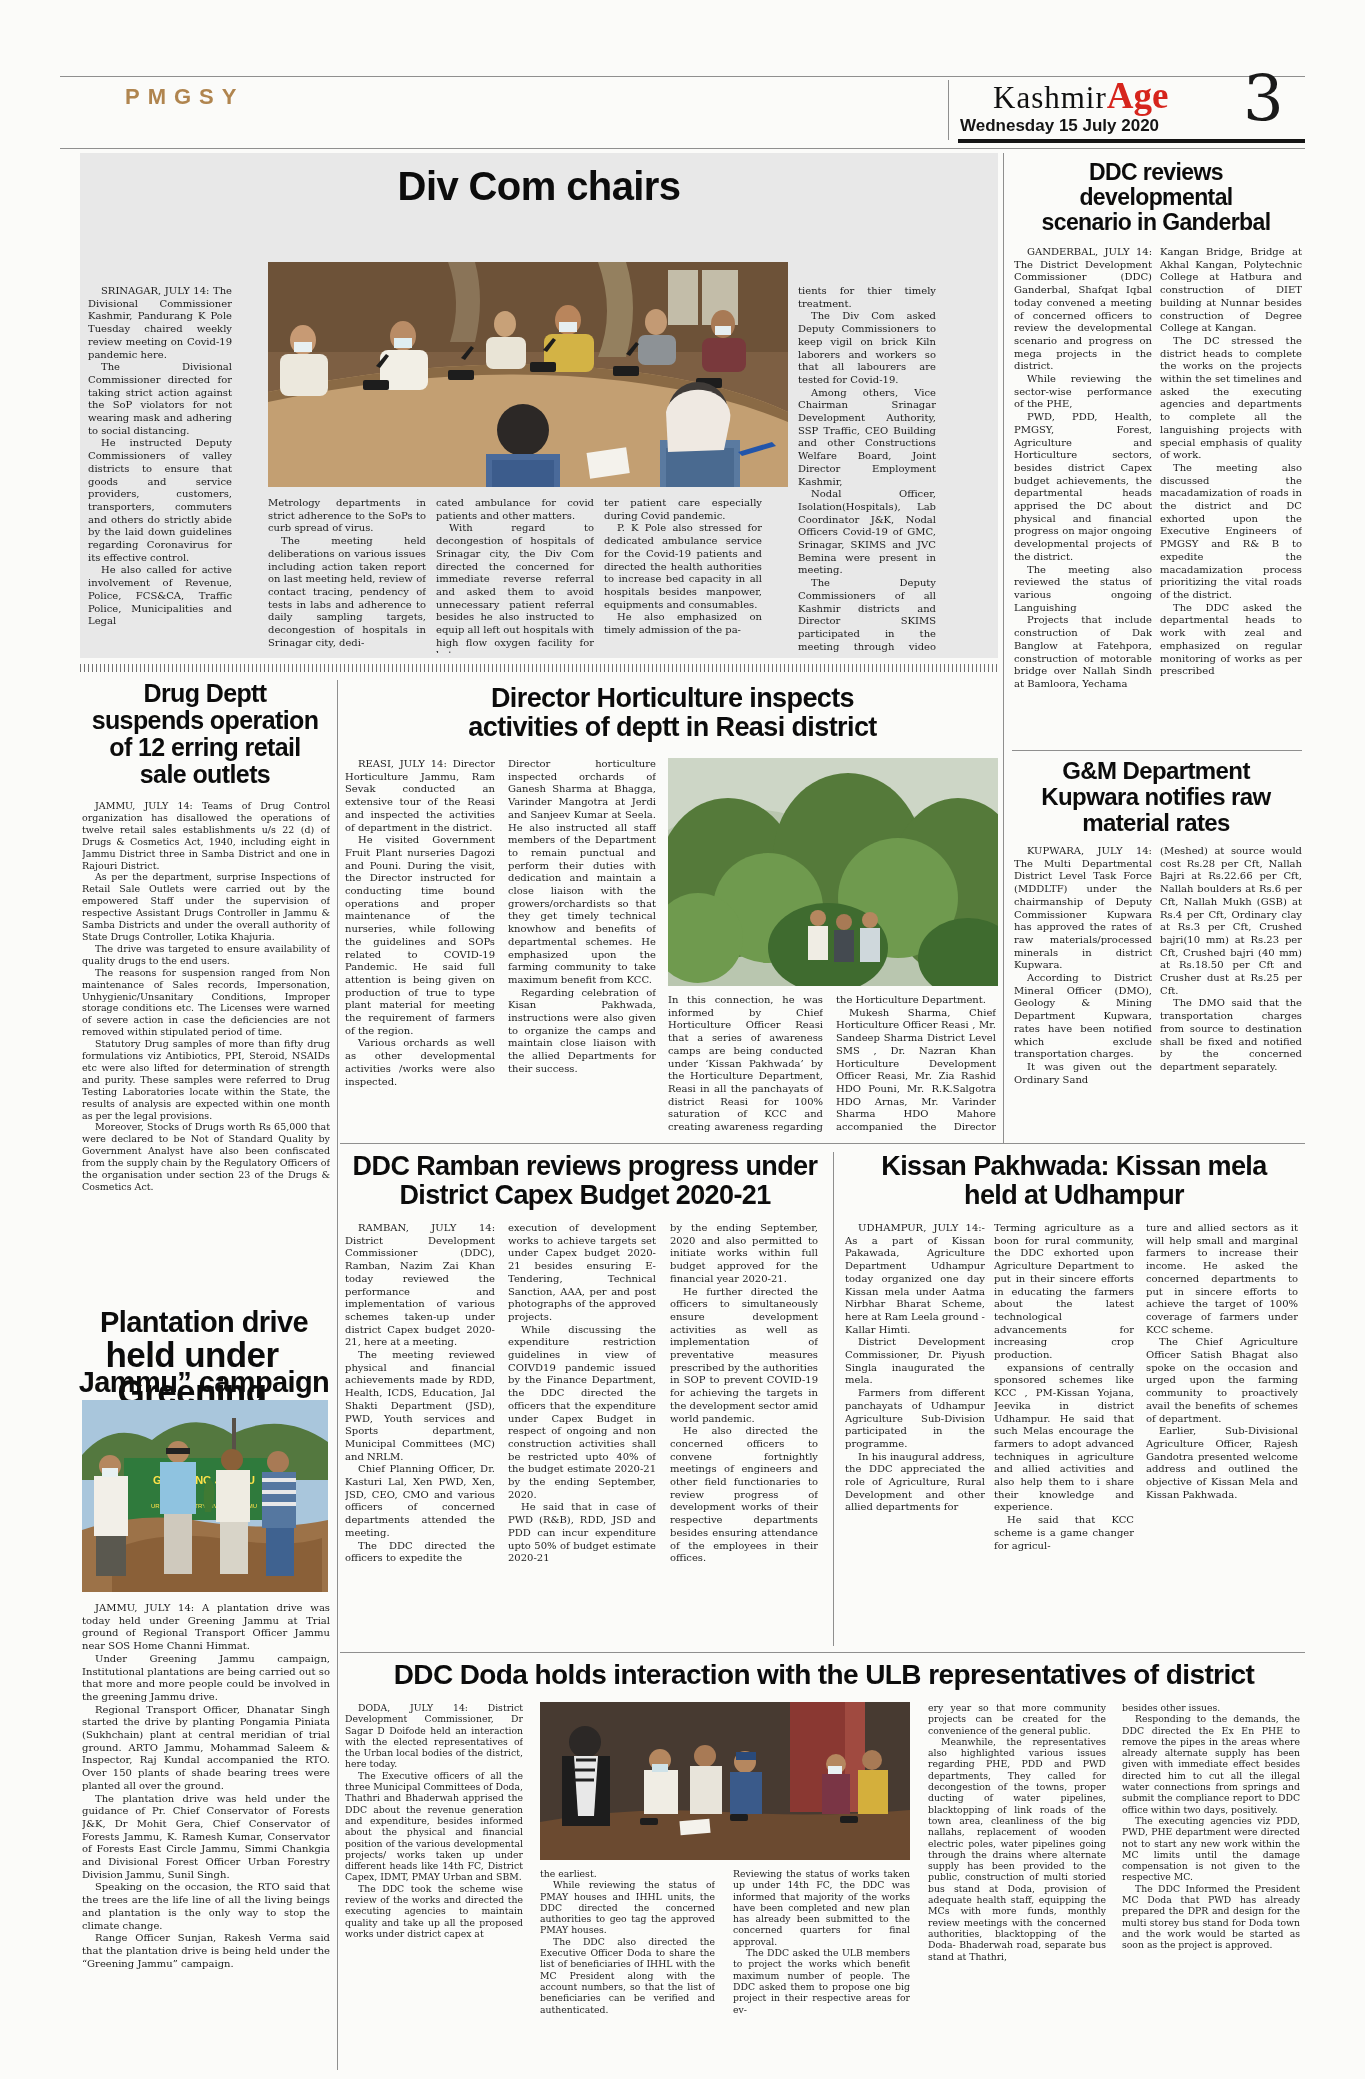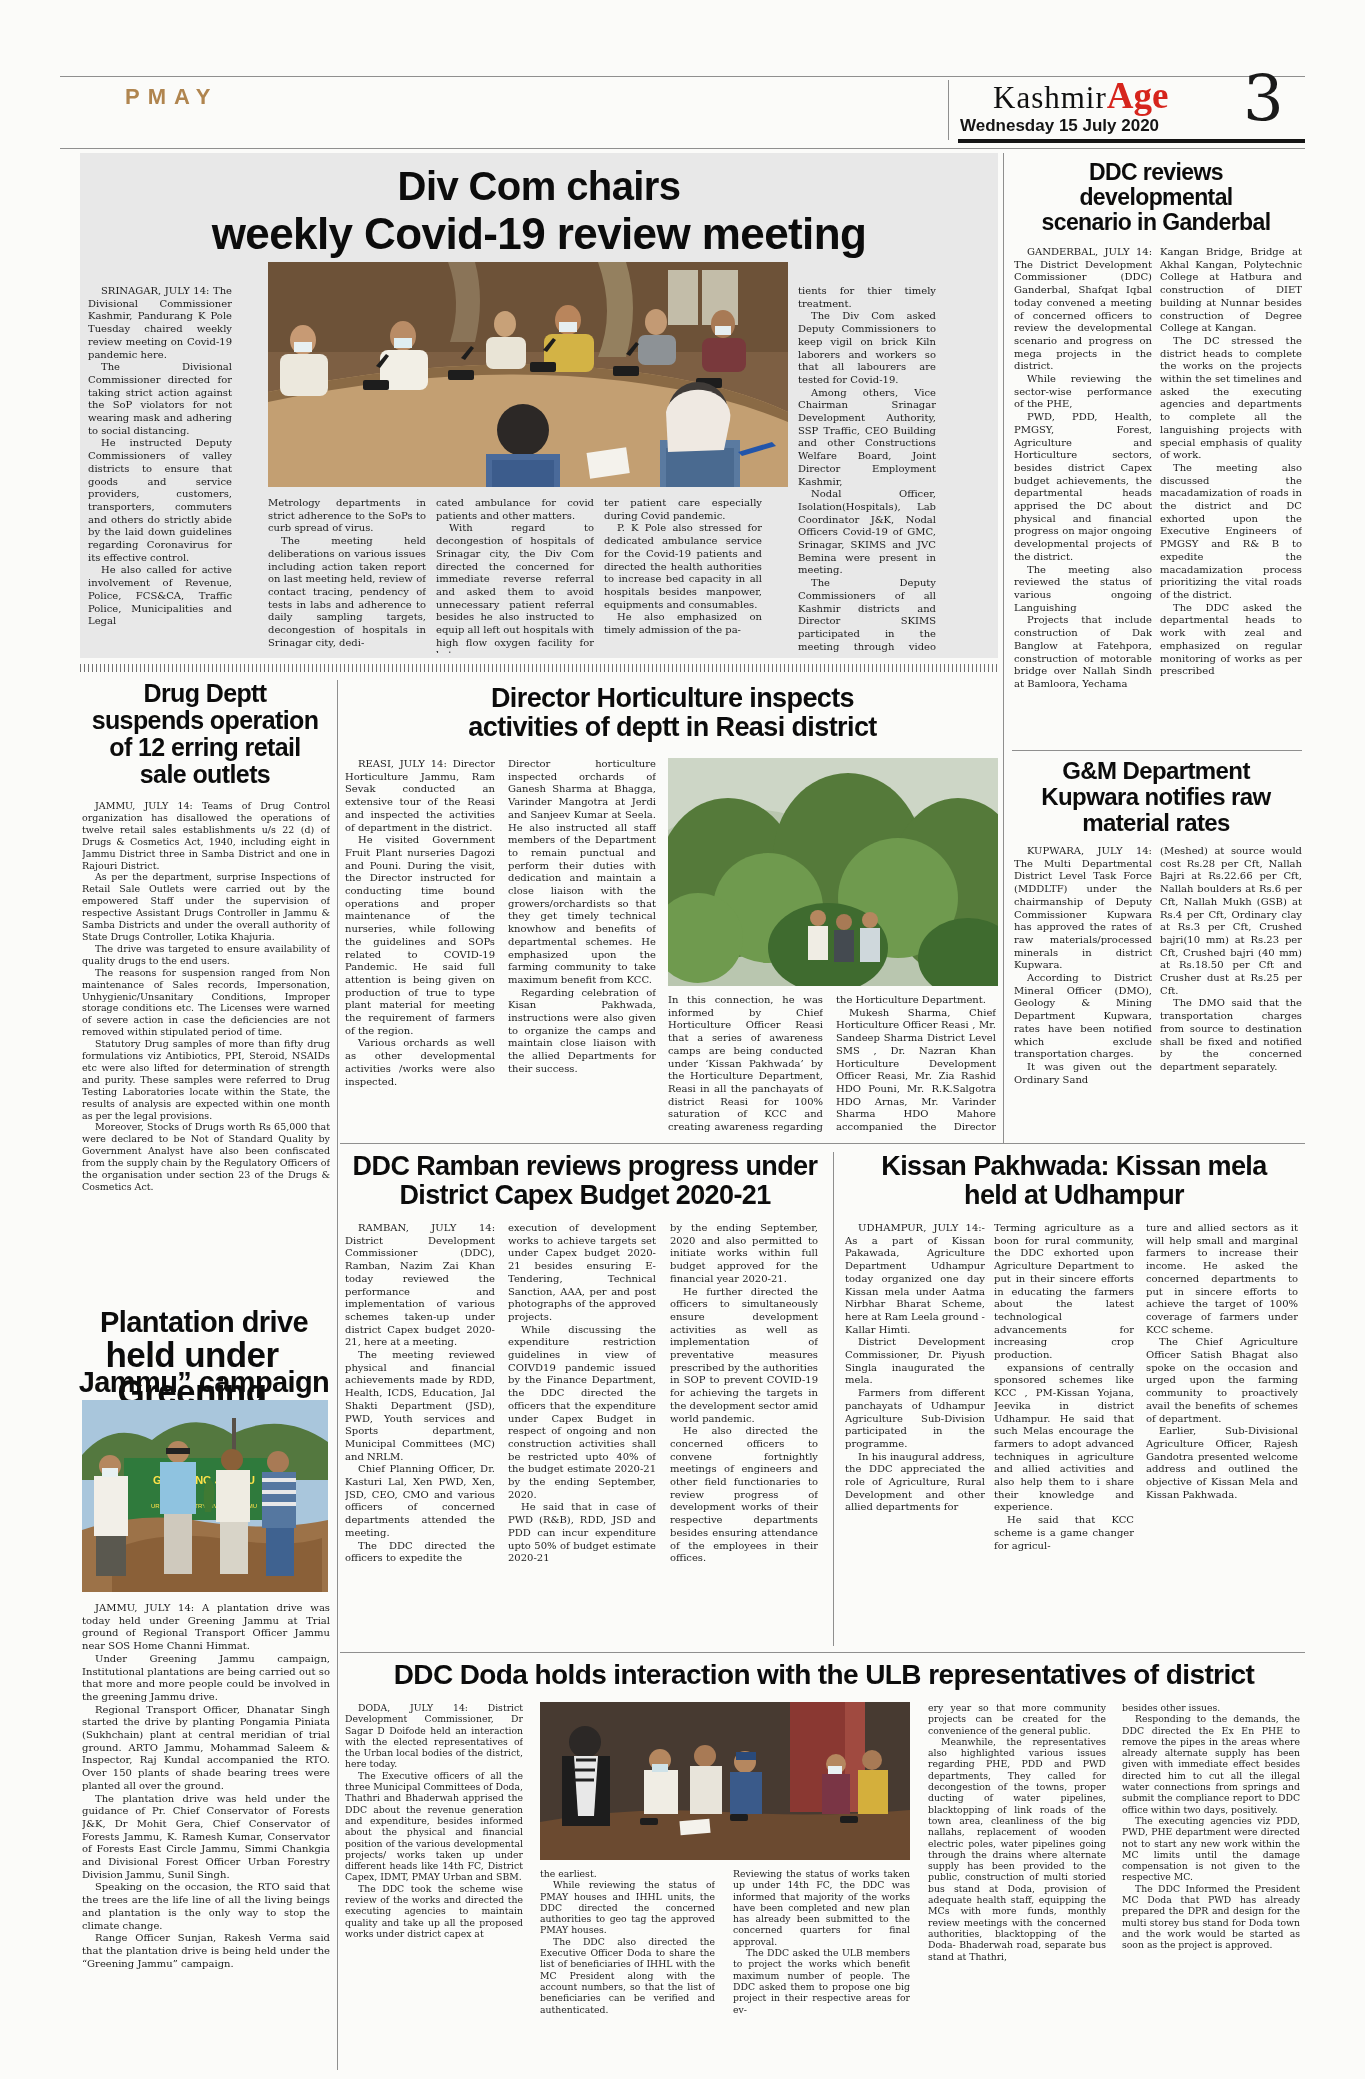--- a/index.html
+++ b/index.html
@@ -26,33 +26,32 @@
   .fs9{font-size:9.3px;line-height:11.3px;}
   .photo{position:absolute;overflow:hidden;background:#777;}
   .photo svg{display:block;}
 </style>
 </head>
 <body>
 
 <div id="page">
 
   <div class="hr" style="left:60px;top:76px;width:1245px;"></div>
-  <div class="abs news-label" style="left:125px;top:84px;">PMAY</div>
+  <div class="abs news-label" style="left:125px;top:84px;">PMGSY</div>
   <div class="vr" style="left:948px;top:80px;height:60px;"></div>
   <div class="abs masthead" style="left:960px;top:74px;">
     <span class="mast-black">Kashmir</span><span class="mast-red">Age</span>
   </div>
   <div class="abs mast-date" style="left:960px;top:116px;">Wednesday 15 July 2020</div>
   <div class="mast-bar" style="left:958px;top:139px;width:347px;height:4px;"></div>
   <div class="abs pageno" style="left:1243px;top:62px;">3</div>
   <div class="hr" style="left:60px;top:148px;width:1245px;"></div>
 
   <div class="graybox" style="left:80px;top:153px;width:918px;height:505px;">
     <div class="hl" style="position:absolute;left:0;top:12px;width:100%;font-size:40px;">Div Com chairs</div>
-    <div class="hl" style="position:absolute;left:0;top:58px;width:100%;font-size:44px;">weekly Covid-19 review meeting</div>
   </div>
   <div class="photo" style="left:268px;top:262px;width:520px;height:225px;">
     <svg width="520" height="225" viewBox="0 0 520 225">
       <rect width="520" height="225" fill="#7d5f43"></rect>
       <rect x="0" y="0" width="520" height="90" fill="#6d5238"></rect>
       <rect x="400" y="8" width="70" height="55" fill="#c3bda9"></rect>
         <rect x="430" y="8" width="4" height="55" fill="#6d5238"></rect>
       <path d="M330 0q18 50 0 95l28 0q14-50 0-95z" fill="#94805f"></path>
       <path d="M180 0q15 40 2 80l25 0q10-42 0-80z" fill="#8a7458"></path>
       <path d="M0 130 Q160 96 300 104 Q440 112 520 150 L520 225 L0 225 Z" fill="#c39f72"></path>

